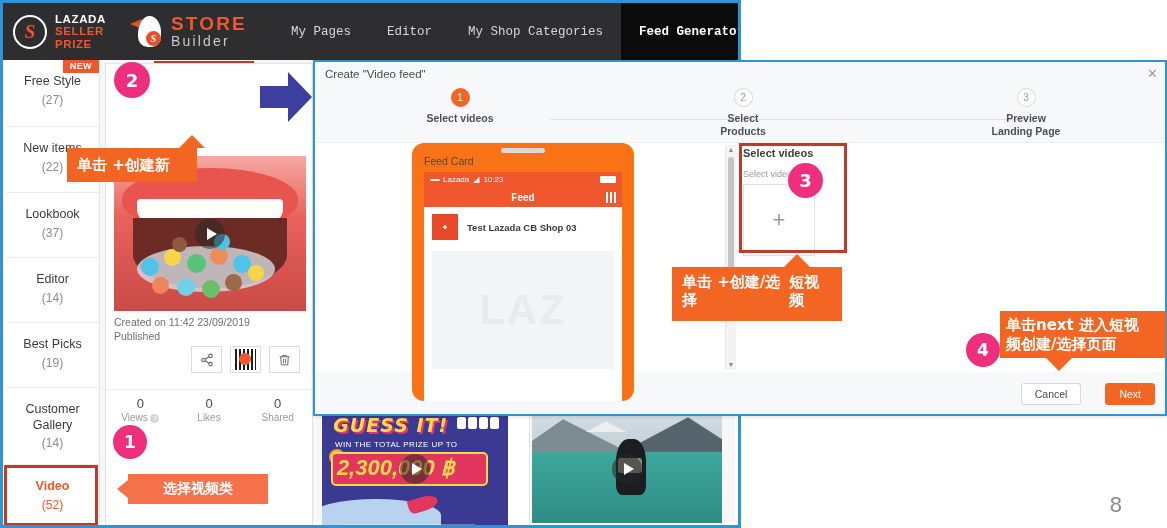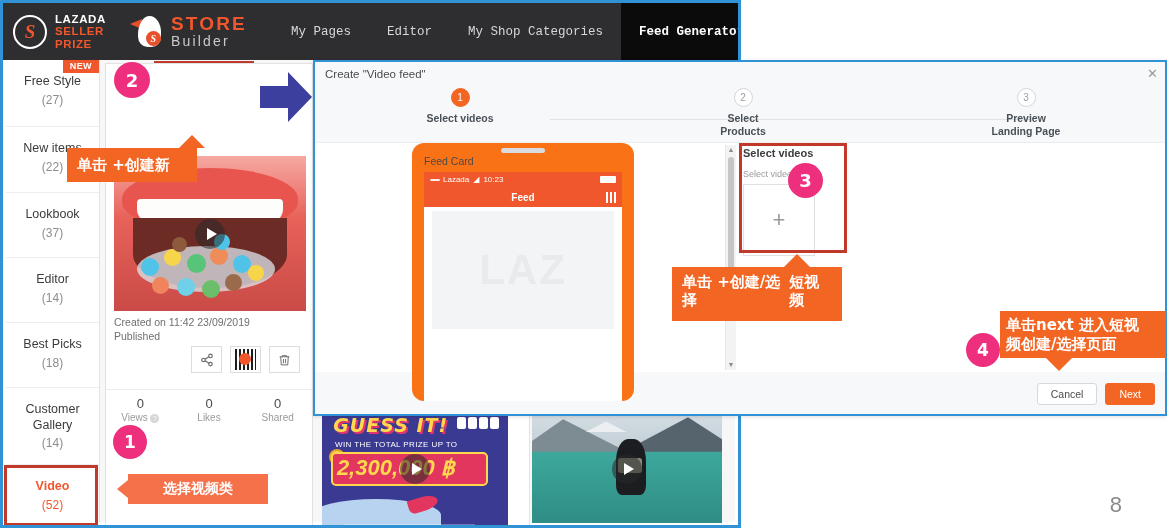--- a/index.html
+++ b/index.html
@@ -239,21 +239,21 @@
   .sel-panel { position: absolute; left: 428px; top: 4px; width: 104px; }
   .sel-panel .hdr { font-size: 11px; font-weight: bold; color: #3c3c3c; }
   .sel-panel .sub { font-size: 9px; color: #9b9b9b; margin-top: 10px; }
   .sel-drop {
     margin-top: 5px; width: 72px; height: 72px; border: 1px solid #e0e0e0;
     display: flex; align-items: center; justify-content: center;
     font-size: 22px; color: #9a9a9a; font-weight: 300;
   }
   .sel-hl { position: absolute; left: 424px; top: 0px; width: 108px; height: 110px; border: 3px solid #c0392b; }
 
-  .modal-footer { position: absolute; right: 10px; bottom: 9px; display: flex; gap: 8px; }
+  .modal-footer { position: absolute; right: 10px; bottom: 9px; display: flex; gap: 24px; }
   .btn { font-size: 10.5px; padding: 4px 13px; border-radius: 3px; cursor: pointer; }
   .btn.cancel { background: #fff; border: 1px solid #d5d8dc; color: #4a4a4a; }
   .btn.next { background: #f26522; border: 1px solid #f26522; color: #fff; }
 
   
   .callout {
     position: absolute; background: #f26522; color: #fff; font-weight: bold;
     font-family: "DejaVu Sans", sans-serif; line-height: 1.22; padding: 6px 10px;
   }
   .callout.light { background: #f4714a; }
@@ -321,21 +321,21 @@
       <div class="rail-item" style="height:65px">
         <div class="nm">Lookbook</div>
         <div class="ct">(37)</div>
       </div>
       <div class="rail-item" style="height:65px">
         <div class="nm">Editor</div>
         <div class="ct">(14)</div>
       </div>
       <div class="rail-item" style="height:65px">
         <div class="nm">Best Picks</div>
-        <div class="ct">(18)</div>
+        <div class="ct">(19)</div>
       </div>
       <div class="rail-item" style="height:77px">
         <div class="nm">Customer Gallery</div>
         <div class="ct">(14)</div>
       </div>
       <div class="rail-item selected" style="height:62px">
         <div class="nm">Video</div>
         <div class="ct">(52)</div>
         <div class="rail-hl"></div>
       </div>
@@ -480,20 +480,24 @@
             <span class="dots">•••••</span>
             <span>Lazada</span>
             <span>◢</span>
             <span class="time">10:23</span>
             <span class="batt"></span>
           </div>
           <div class="feed-bar">
             <span>Feed</span>
             <span class="qr"></span>
           </div>
+          <div class="shop-row">
+            <span class="shop-avatar"></span>
+            <span class="shop-name">Test Lazada CB Shop 03</span>
+          </div>
           <div class="feed-gray">
             <span class="laz">LAZ</span>
           </div>
         </div>
       </div>
 
       <div class="scrollbar">
         <div class="arw">▲</div>
         <div class="thumbbar"></div>
         <div class="arw" style="position:absolute;left:0;right:0;bottom:0">▼</div>

